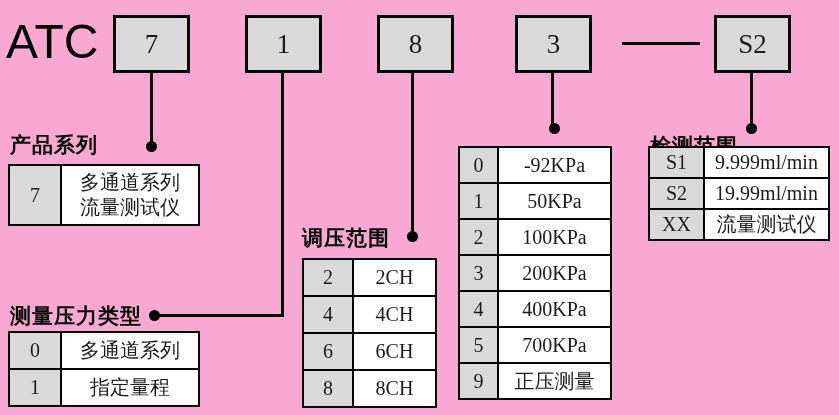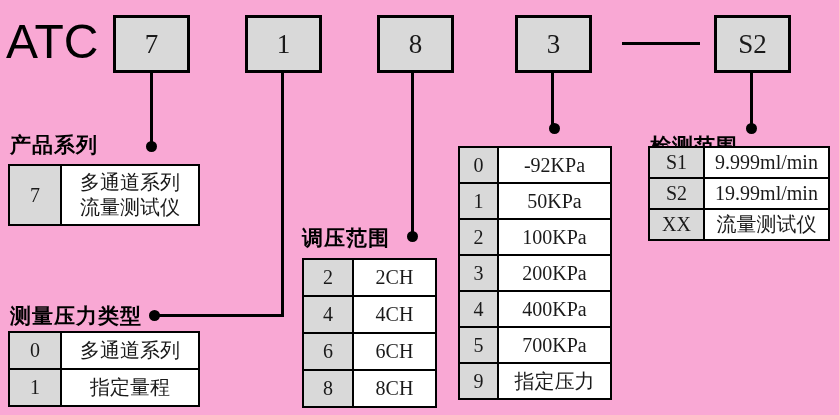--- a/index.html
+++ b/index.html
@@ -197,21 +197,21 @@
     <tr>
       <td class="key">4</td>
       <td class="val">400KPa</td>
     </tr>
     <tr>
       <td class="key">5</td>
       <td class="val">700KPa</td>
     </tr>
     <tr>
       <td class="key">9</td>
-      <td class="val">指定压力</td>
+      <td class="val">正压测量</td>
     </tr>
   </tbody>
     </table>
 
   <table class="spec t-detrange">
     <colgroup>
         <col class="ck">
         <col>
       </colgroup>
     <tbody>

